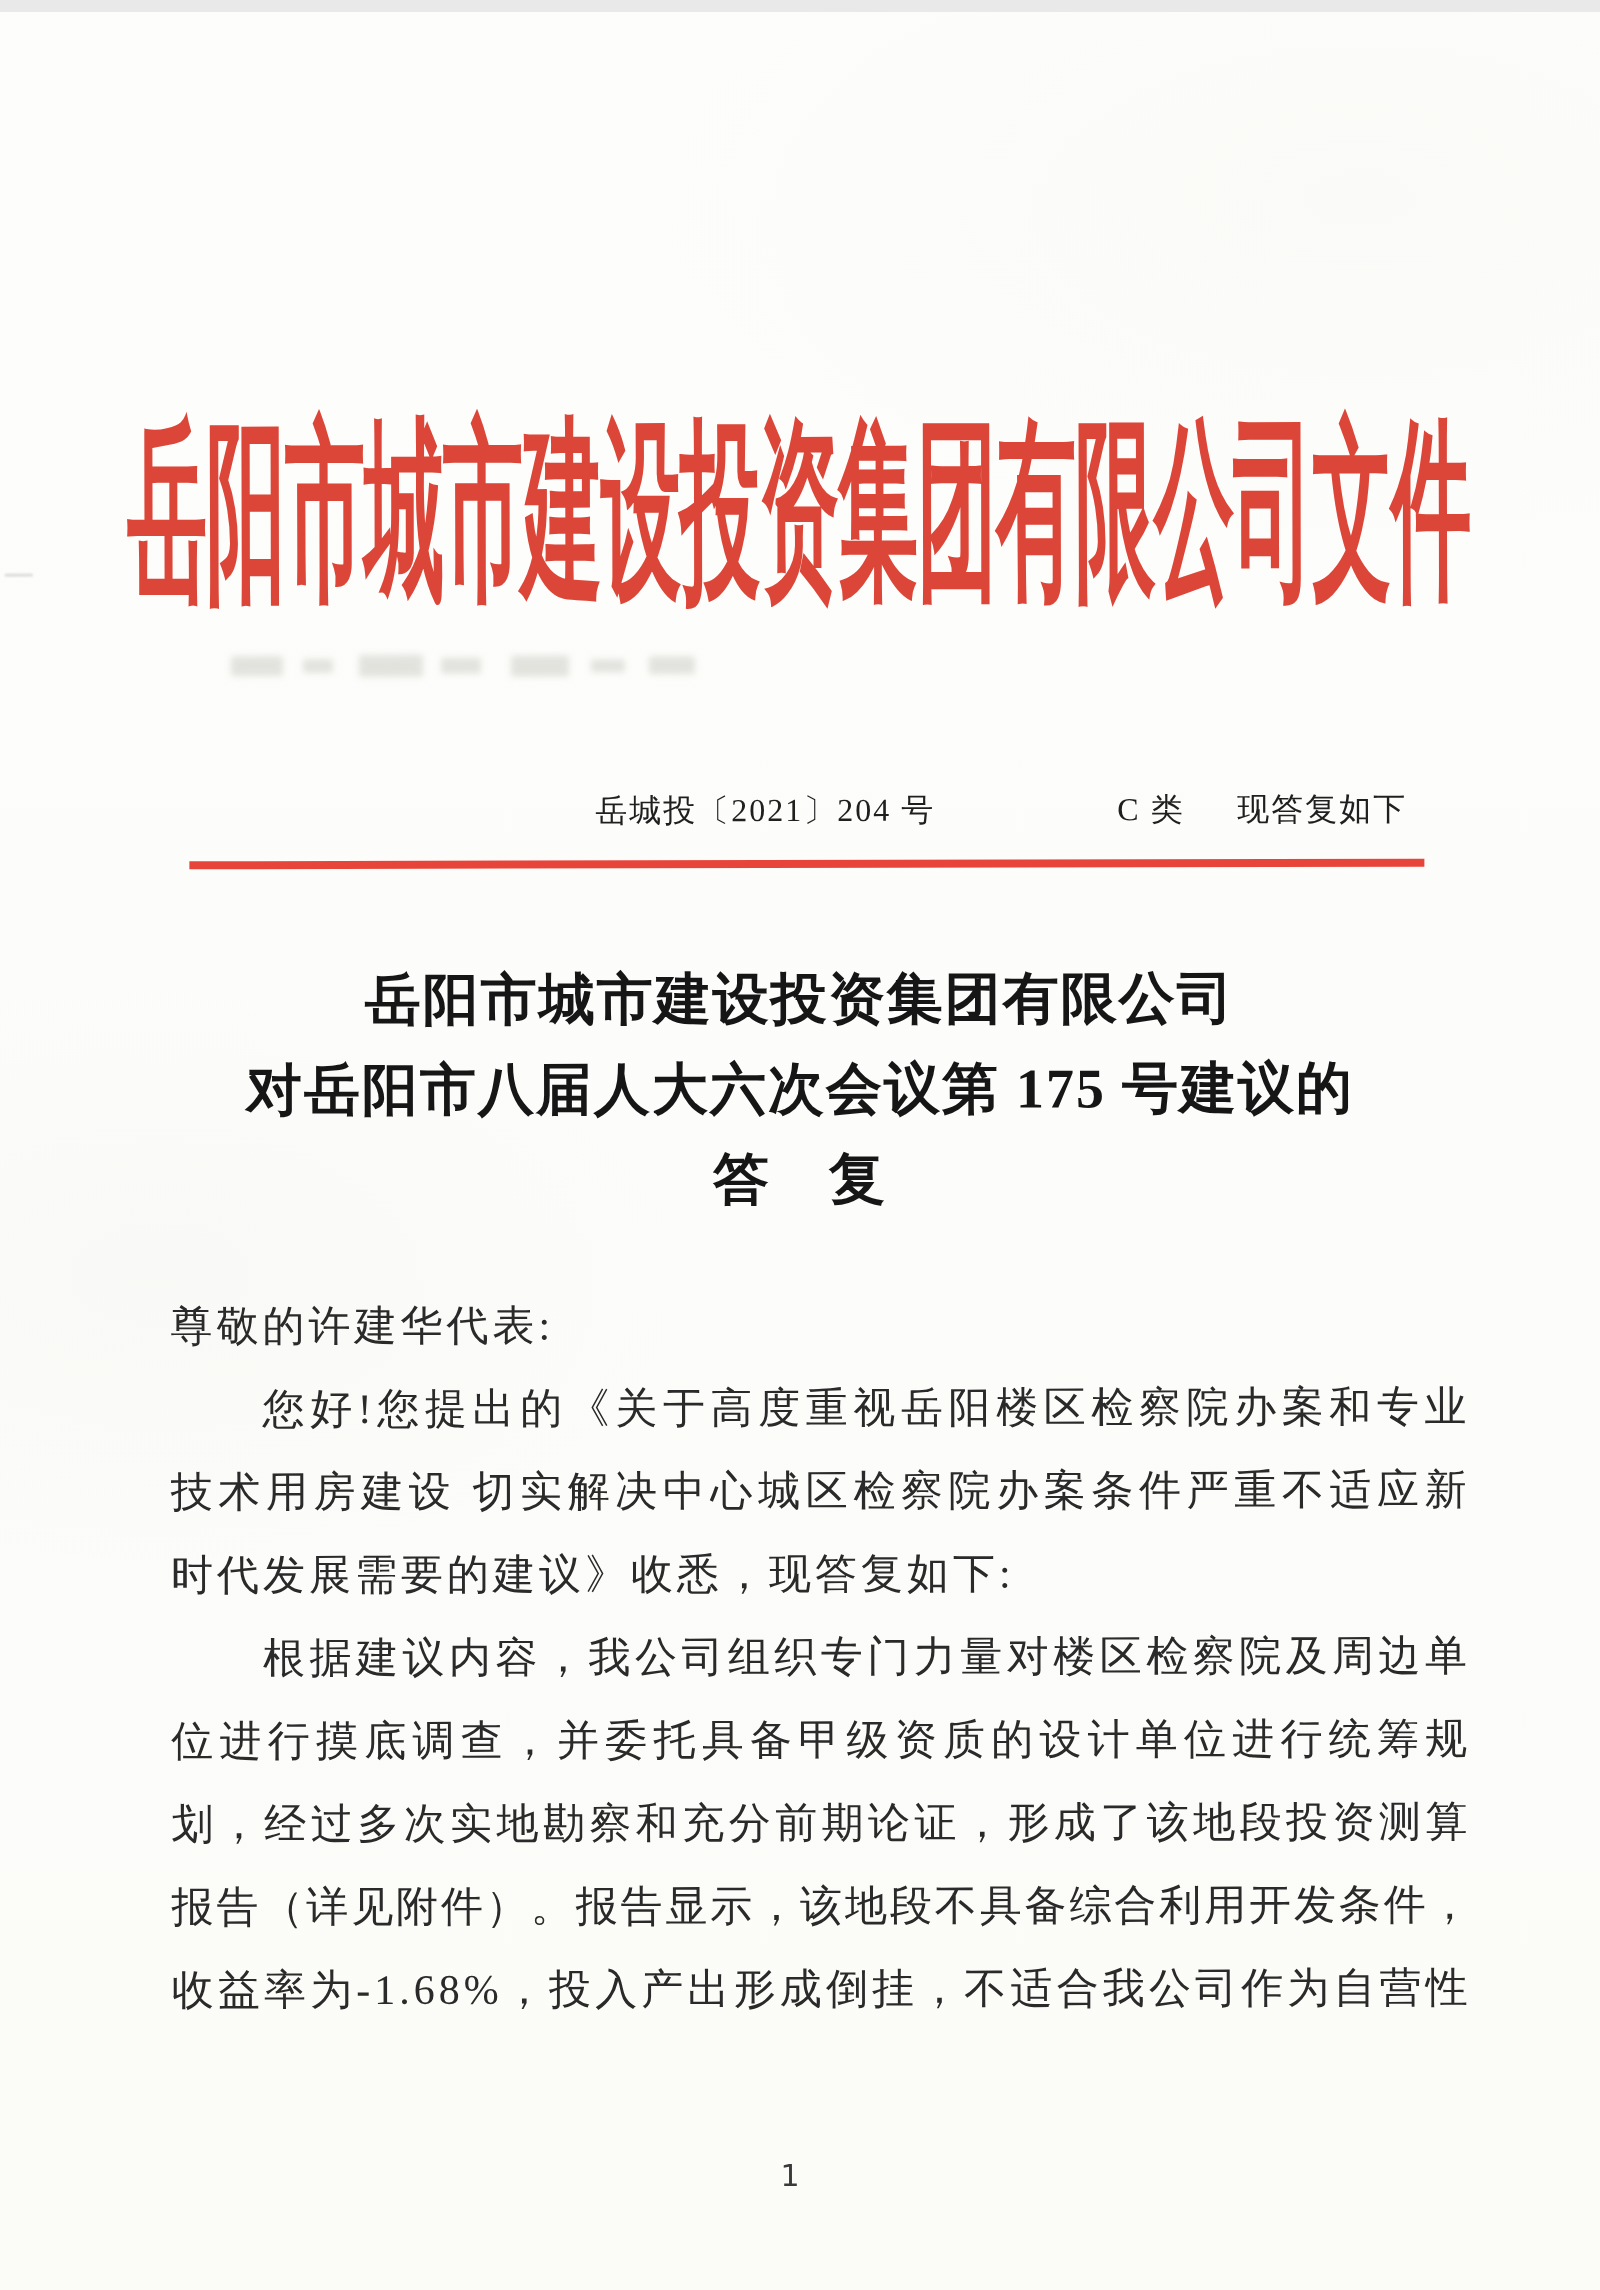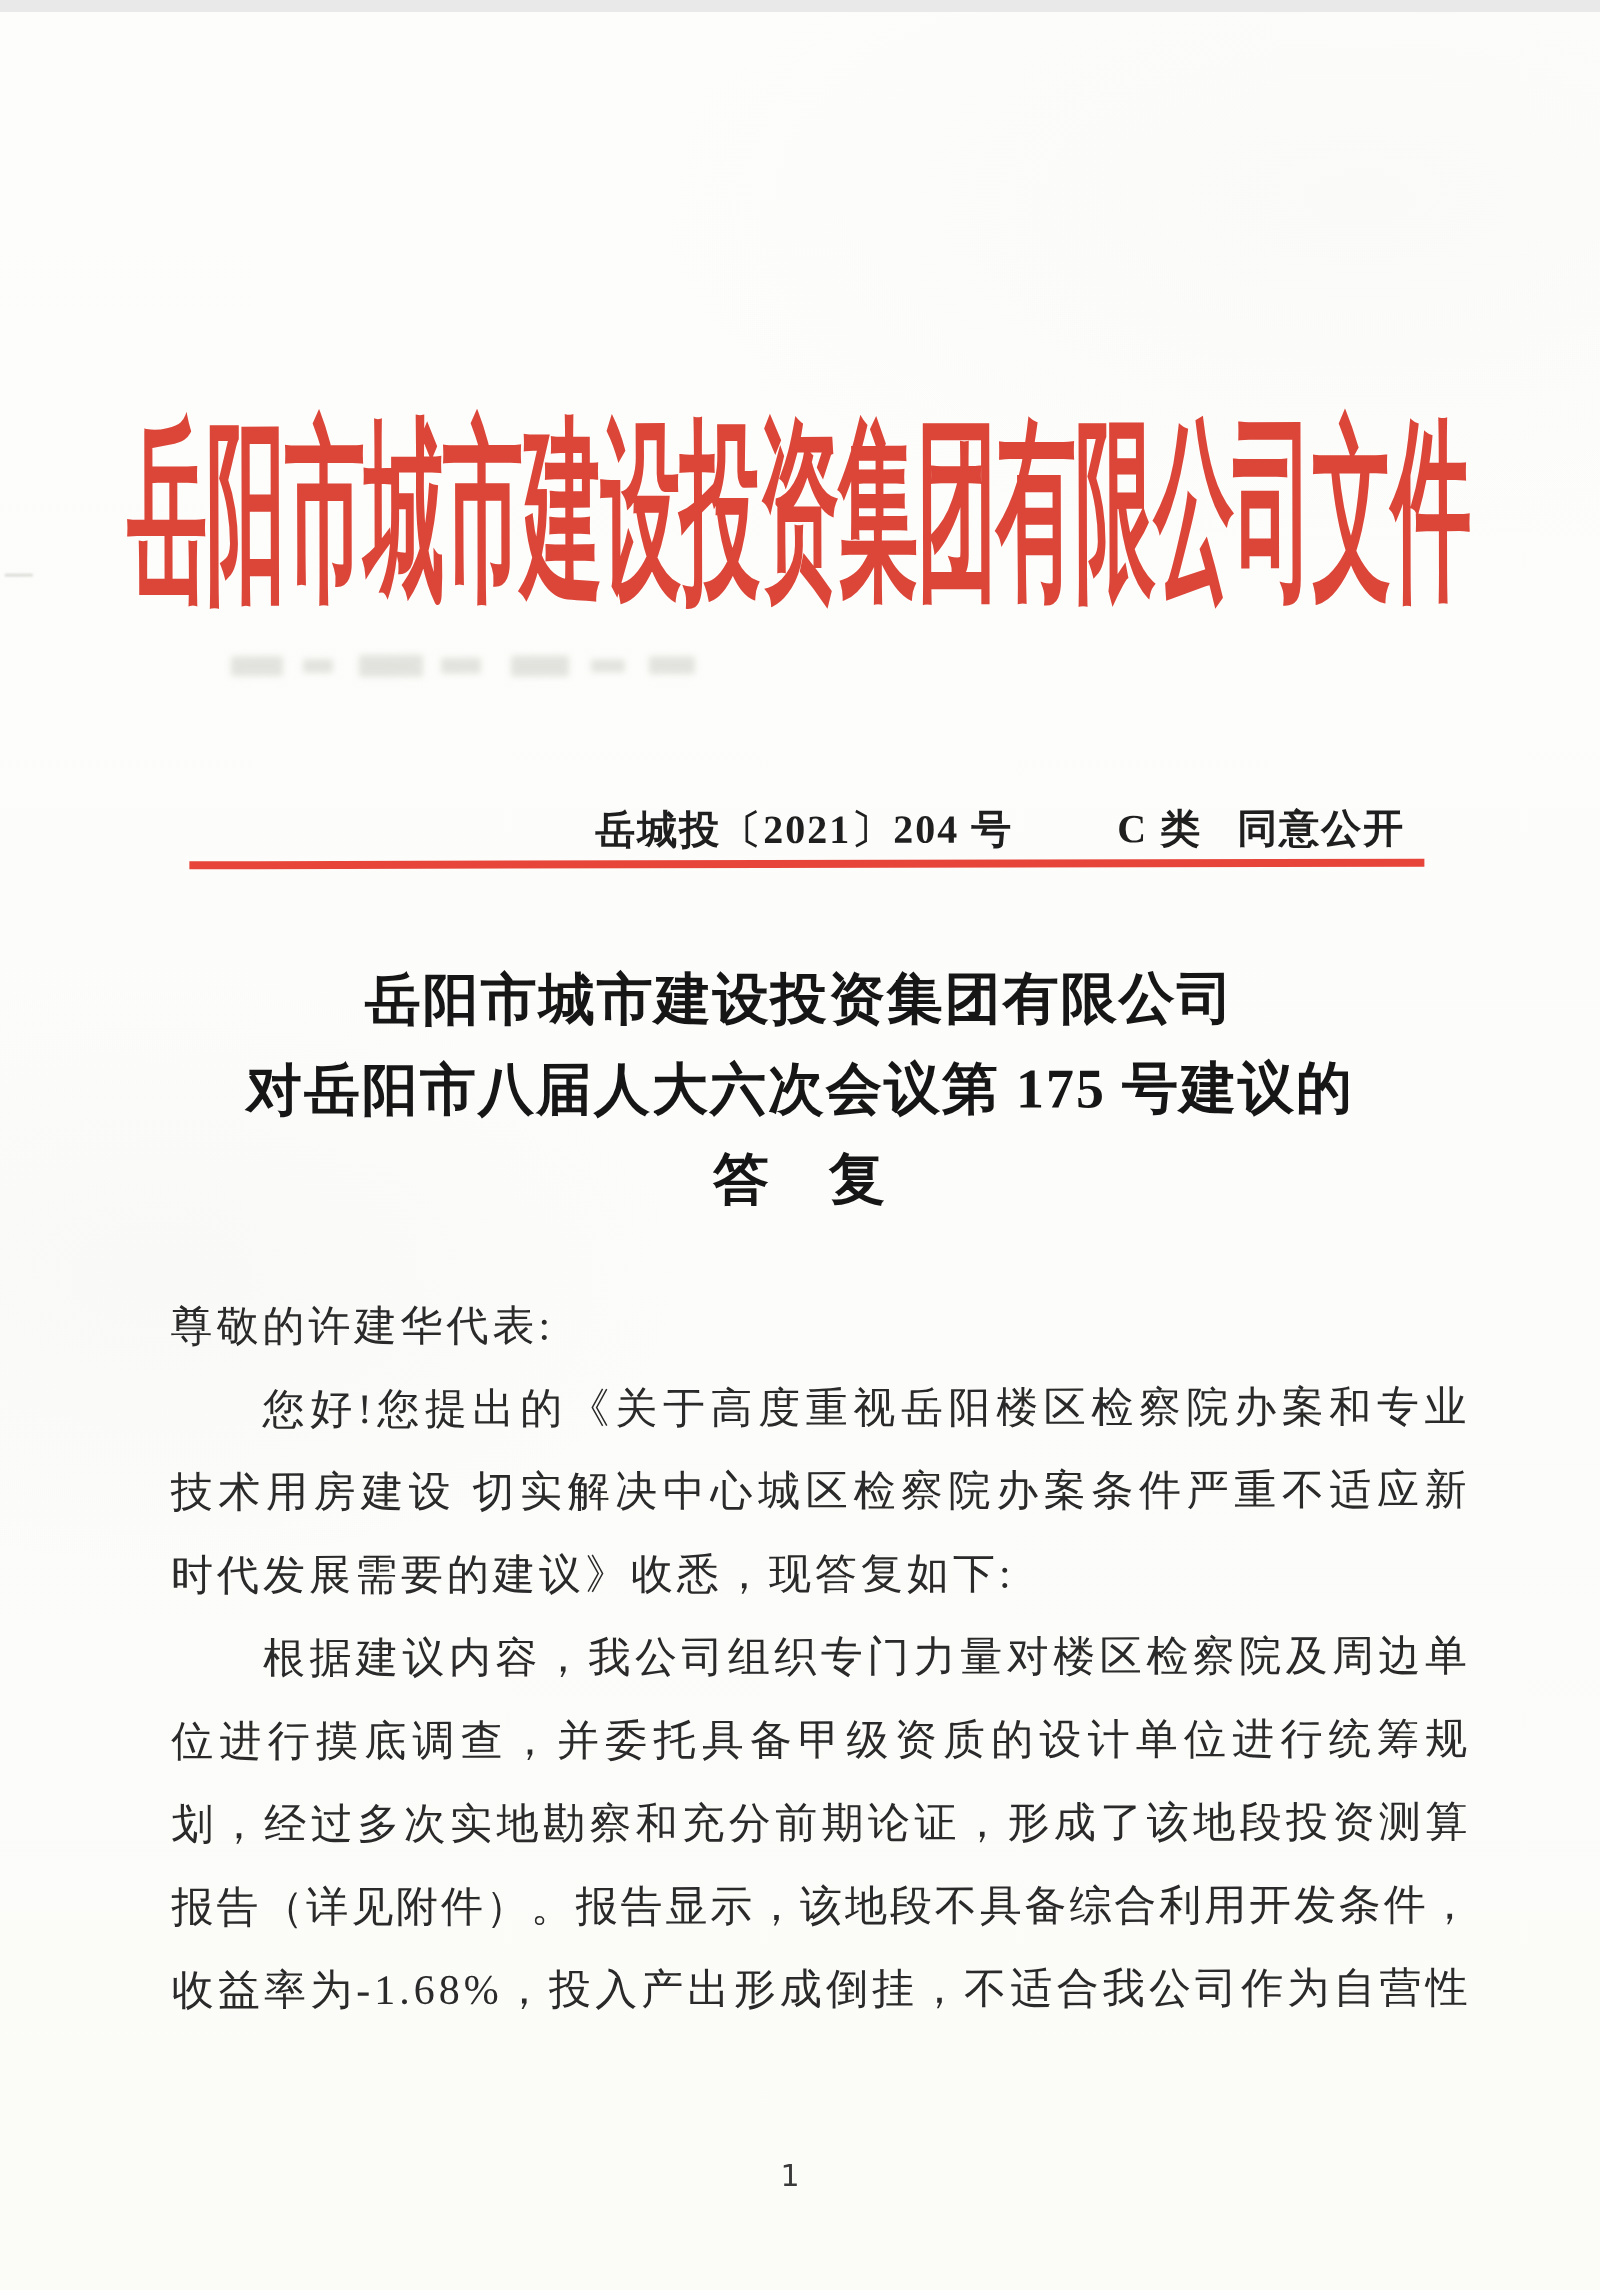--- a/index.html
+++ b/index.html
@@ -68,27 +68,26 @@
     height: 3px;
     background: #8a8a84;
     opacity: 0.28;
     filter: blur(1px);
   }
 
   
   .doc-meta { position: absolute; top: 0; left: 0; width: 100%; height: 0; }
   .doc-meta span {
     position: absolute;
-    top: 796px;
-    font-size: 40px;
+    top: 776px;
+    font-size: 32px;
     line-height: 44px;
     letter-spacing: 2px;
     white-space: nowrap;
     color: #1f1f1f;
-    font-weight: bold;
   }
   .doc-number   { left: 596px; }
   .doc-class    { left: 1118px; text-align: center; }
   .doc-publicity{ left: 1238px; }
 
   .red-rule {
     position: absolute;
     top: 848px;
     left: 190px;
     width: 1235px;
@@ -162,21 +161,21 @@
       <i style="width:58px;height:21px;margin-right:18px"></i>
       <i style="width:34px;height:13px;margin-right:20px"></i>
       <i style="width:46px;height:18px"></i>
     </div>
 
     <div class="scratch"></div>
 
     <div class="doc-meta">
       <span class="doc-number">岳城投〔2021〕204 号</span>
       <span class="doc-class">C 类</span>
-      <span class="doc-publicity">同意公开</span>
+      <span class="doc-publicity">现答复如下</span>
     </div>
 
     <div class="red-rule"></div>
 
     <div class="doc-title">
       <div>岳阳市城市建设投资集团有限公司</div>
       <div>对岳阳市八届人大六次会议第 175 号建议的</div>
       <div>答　复</div>
     </div>
 

